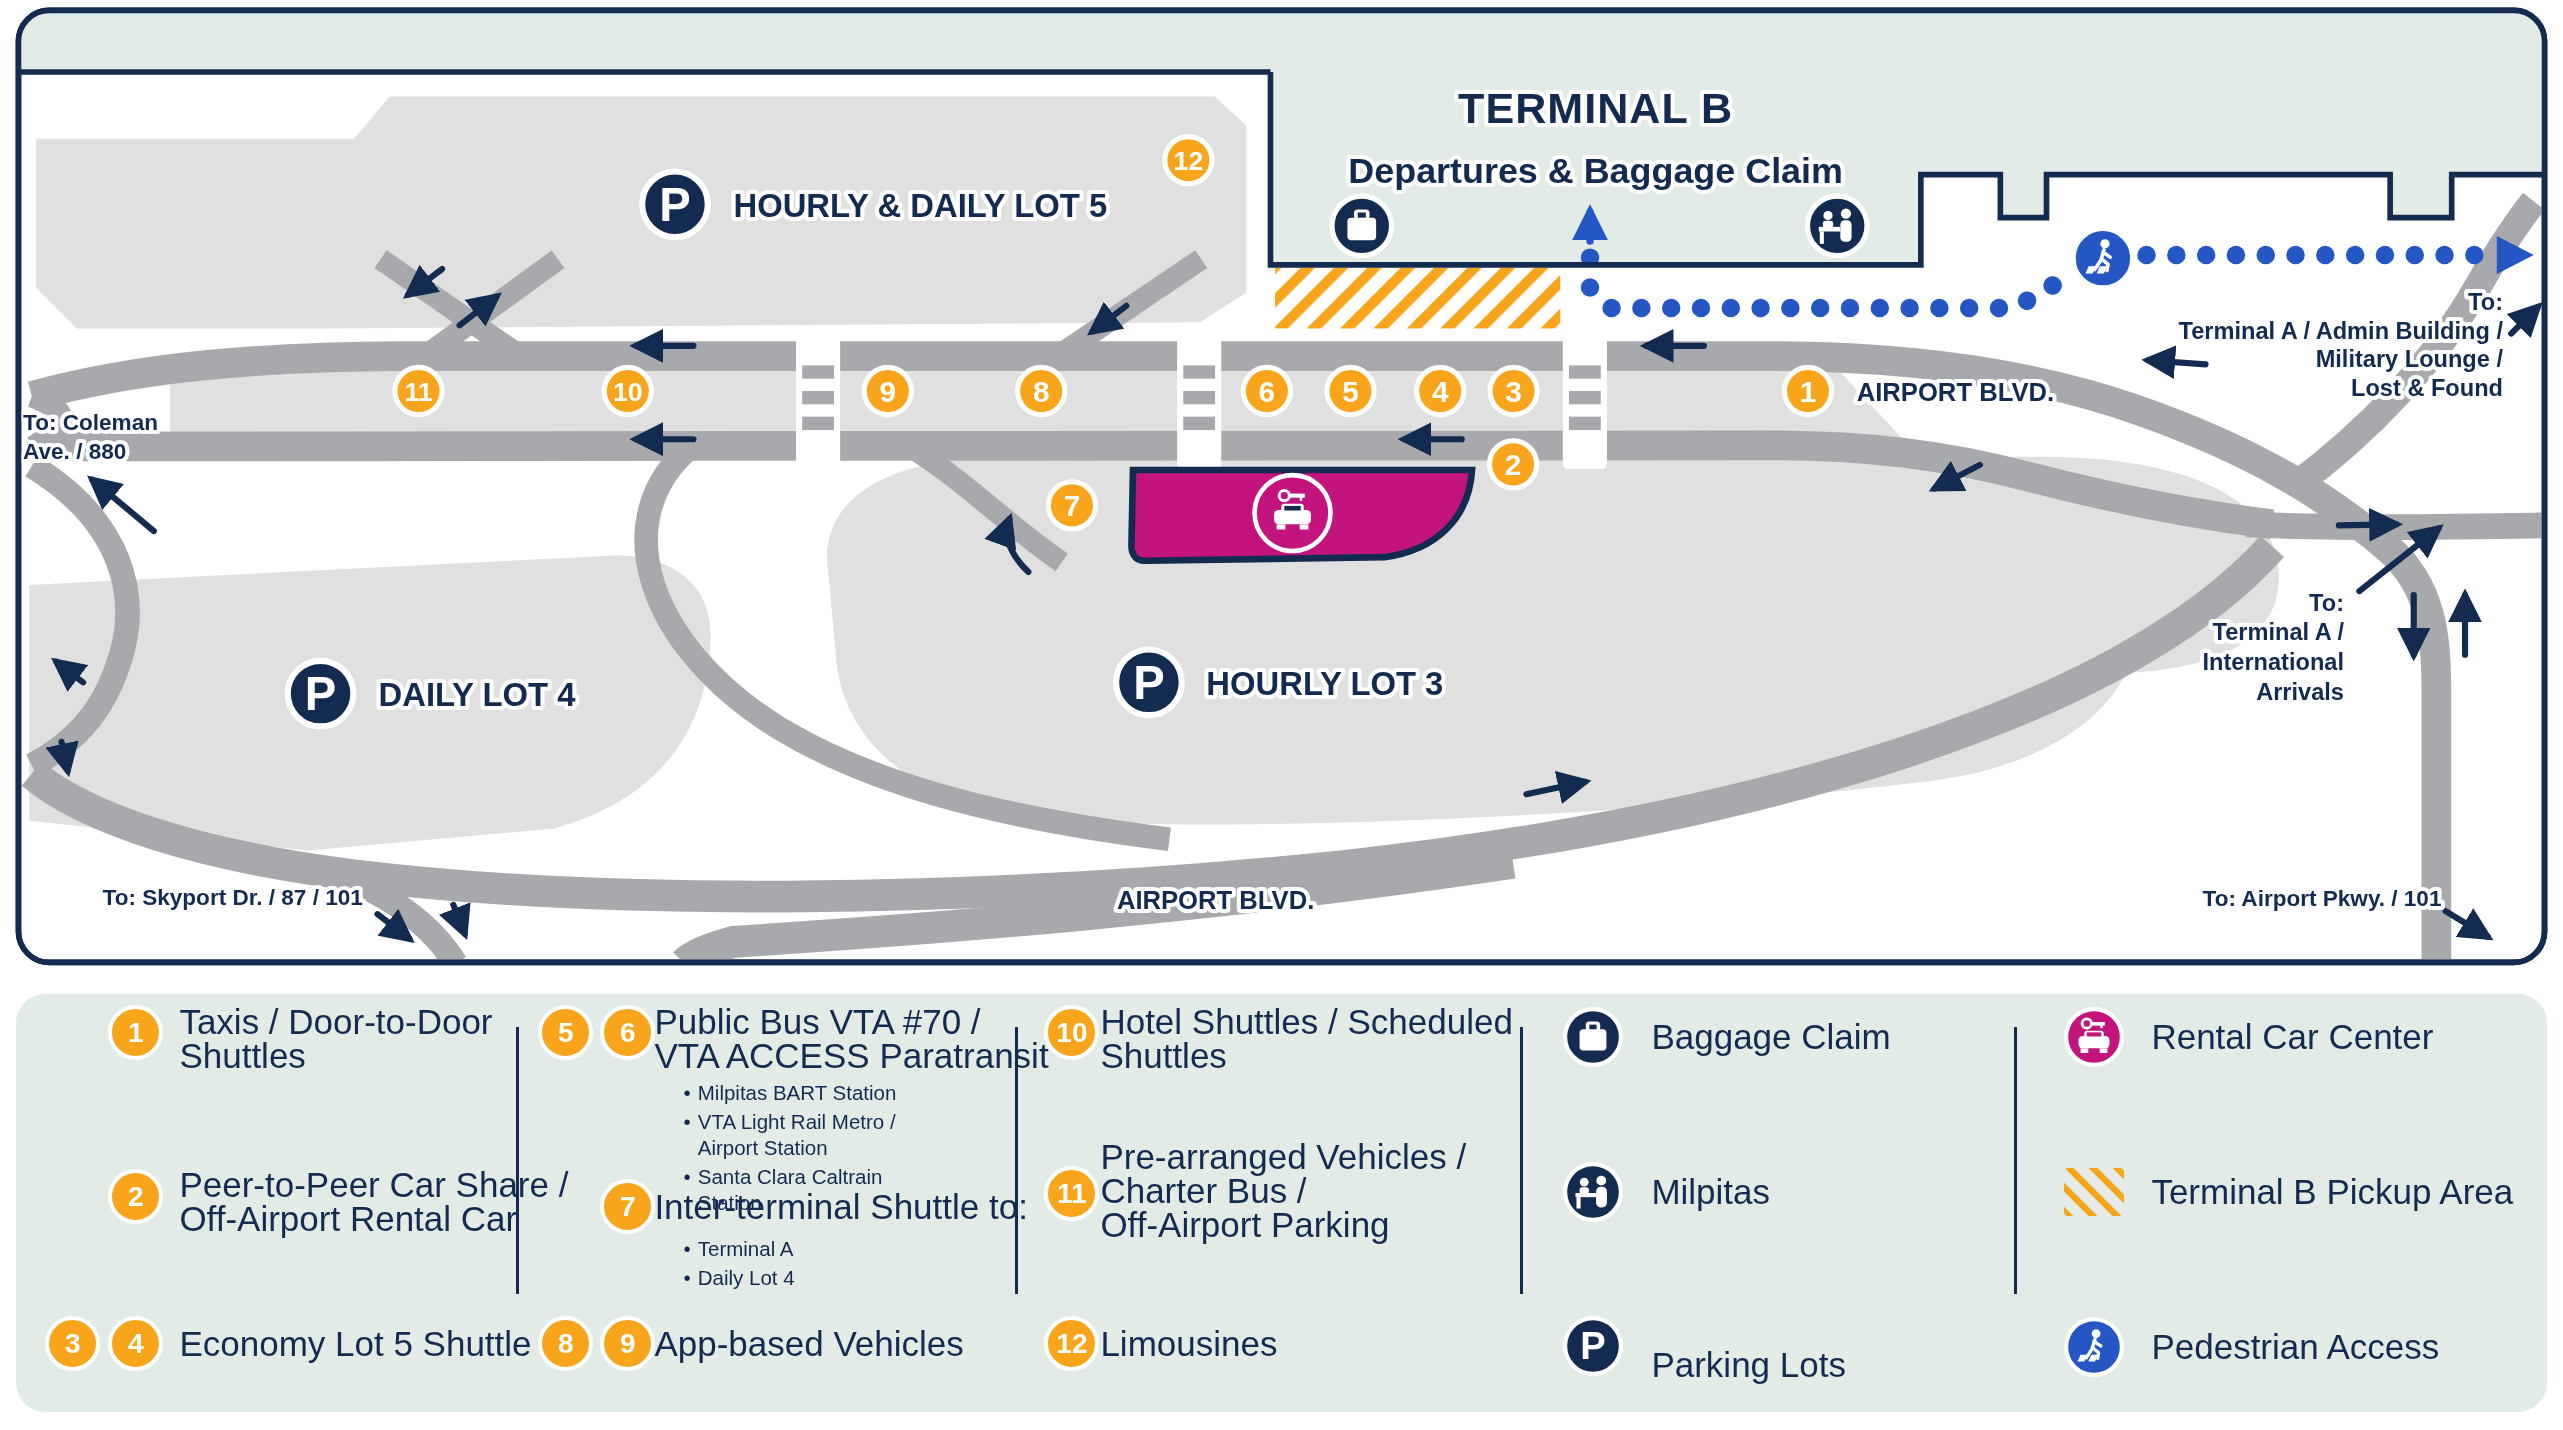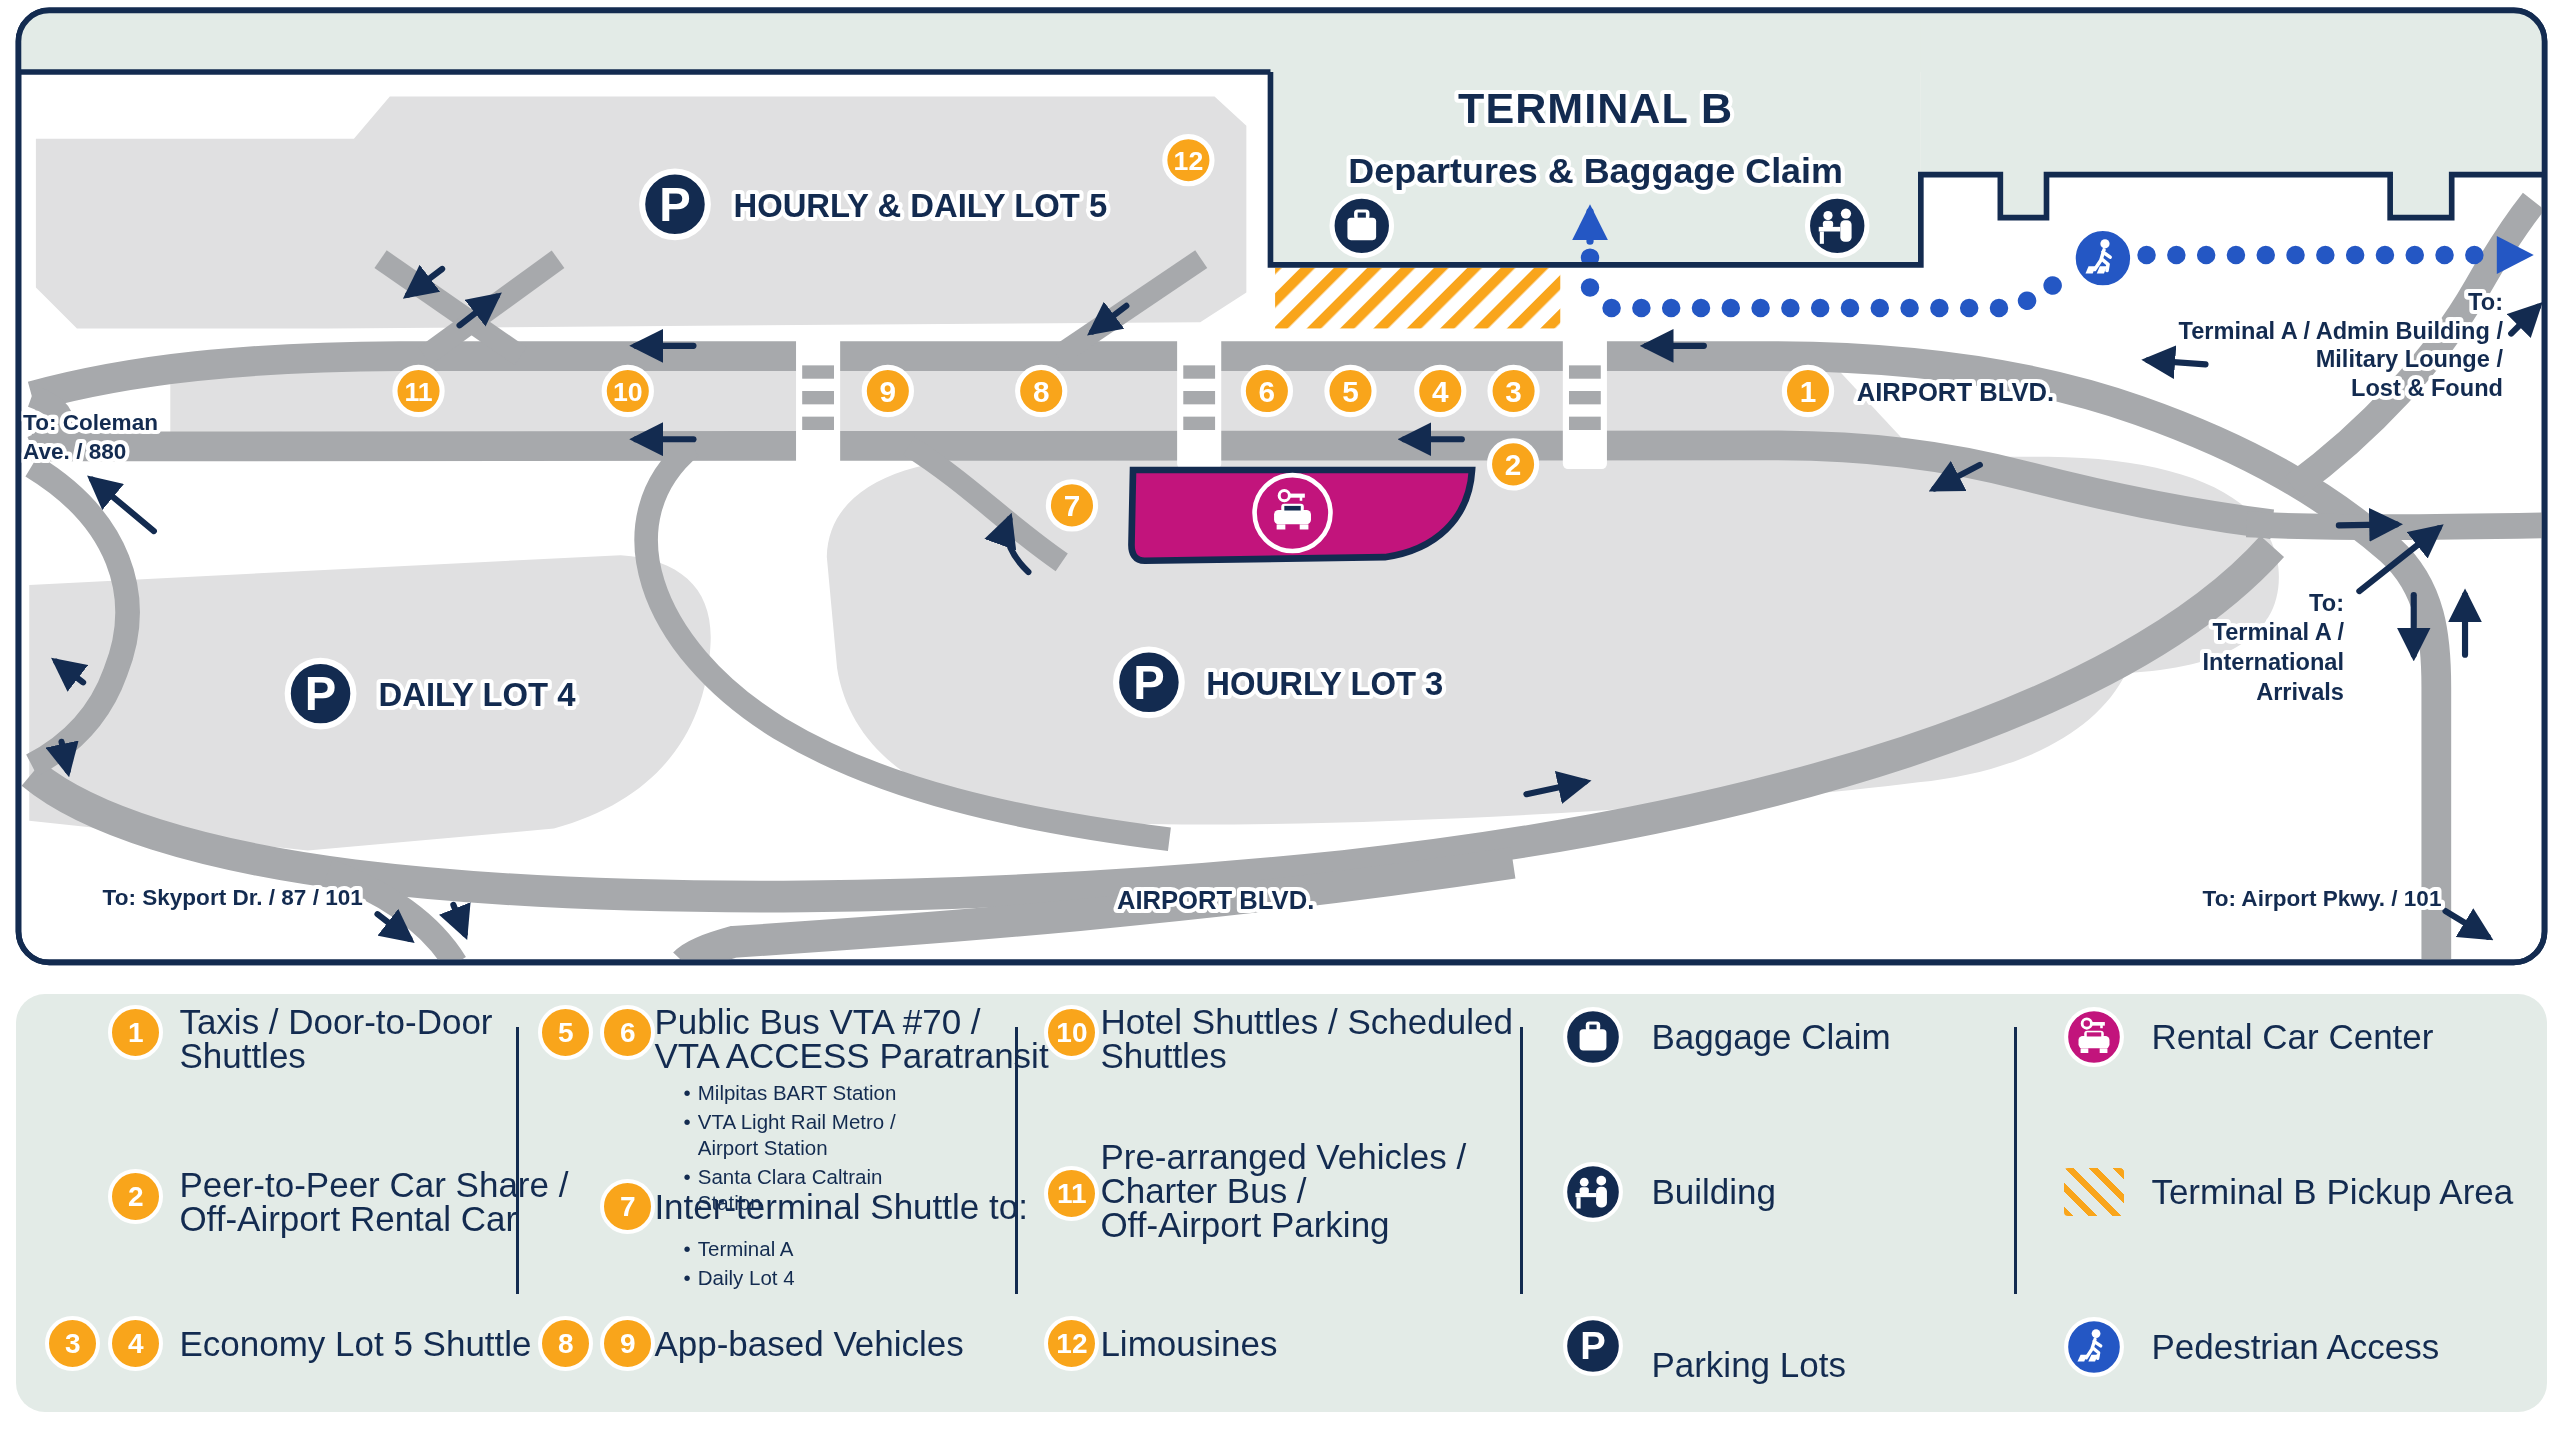--- a/index.html
+++ b/index.html
@@ -404,21 +404,21 @@
   <svg class="lg-icon" style="left:1545px;top:166px" viewBox="-62 -62 124 124">
     <circle r="54" class="f-navy" stroke="#fff" stroke-width="8"></circle>
     <circle cx="-17" cy="-19" r="8.5" class="f-white"></circle>
     <rect x="-26" y="-9" width="18" height="13" rx="5" class="f-white"></rect>
     <rect x="-34" y="2" width="40" height="8" class="f-white"></rect>
     <rect x="-32" y="10" width="8" height="22" class="f-white"></rect>
     <circle cx="16" cy="-22" r="9.5" class="f-white"></circle>
     <rect x="6" y="-10" width="21" height="40" rx="9" class="f-white"></rect>
   </svg>
   <div class="lg-text" style="left:1635px;top:181px">
-    <div>Building</div>
+    <div>Milpitas</div>
   </div>
 
   <svg class="lg-icon" style="left:1545px;top:320px" viewBox="-62 -62 124 124">
     <circle r="54" class="f-navy" stroke="#fff" stroke-width="8"></circle>
     <text y="26" text-anchor="middle" fill="#fff" font-size="74" font-weight="bold" font-family="Liberation Sans, sans-serif">P</text>
   </svg>
   <div class="lg-text" style="left:1635px;top:354px">
     <div>Parking Lots</div>
   </div>
 

